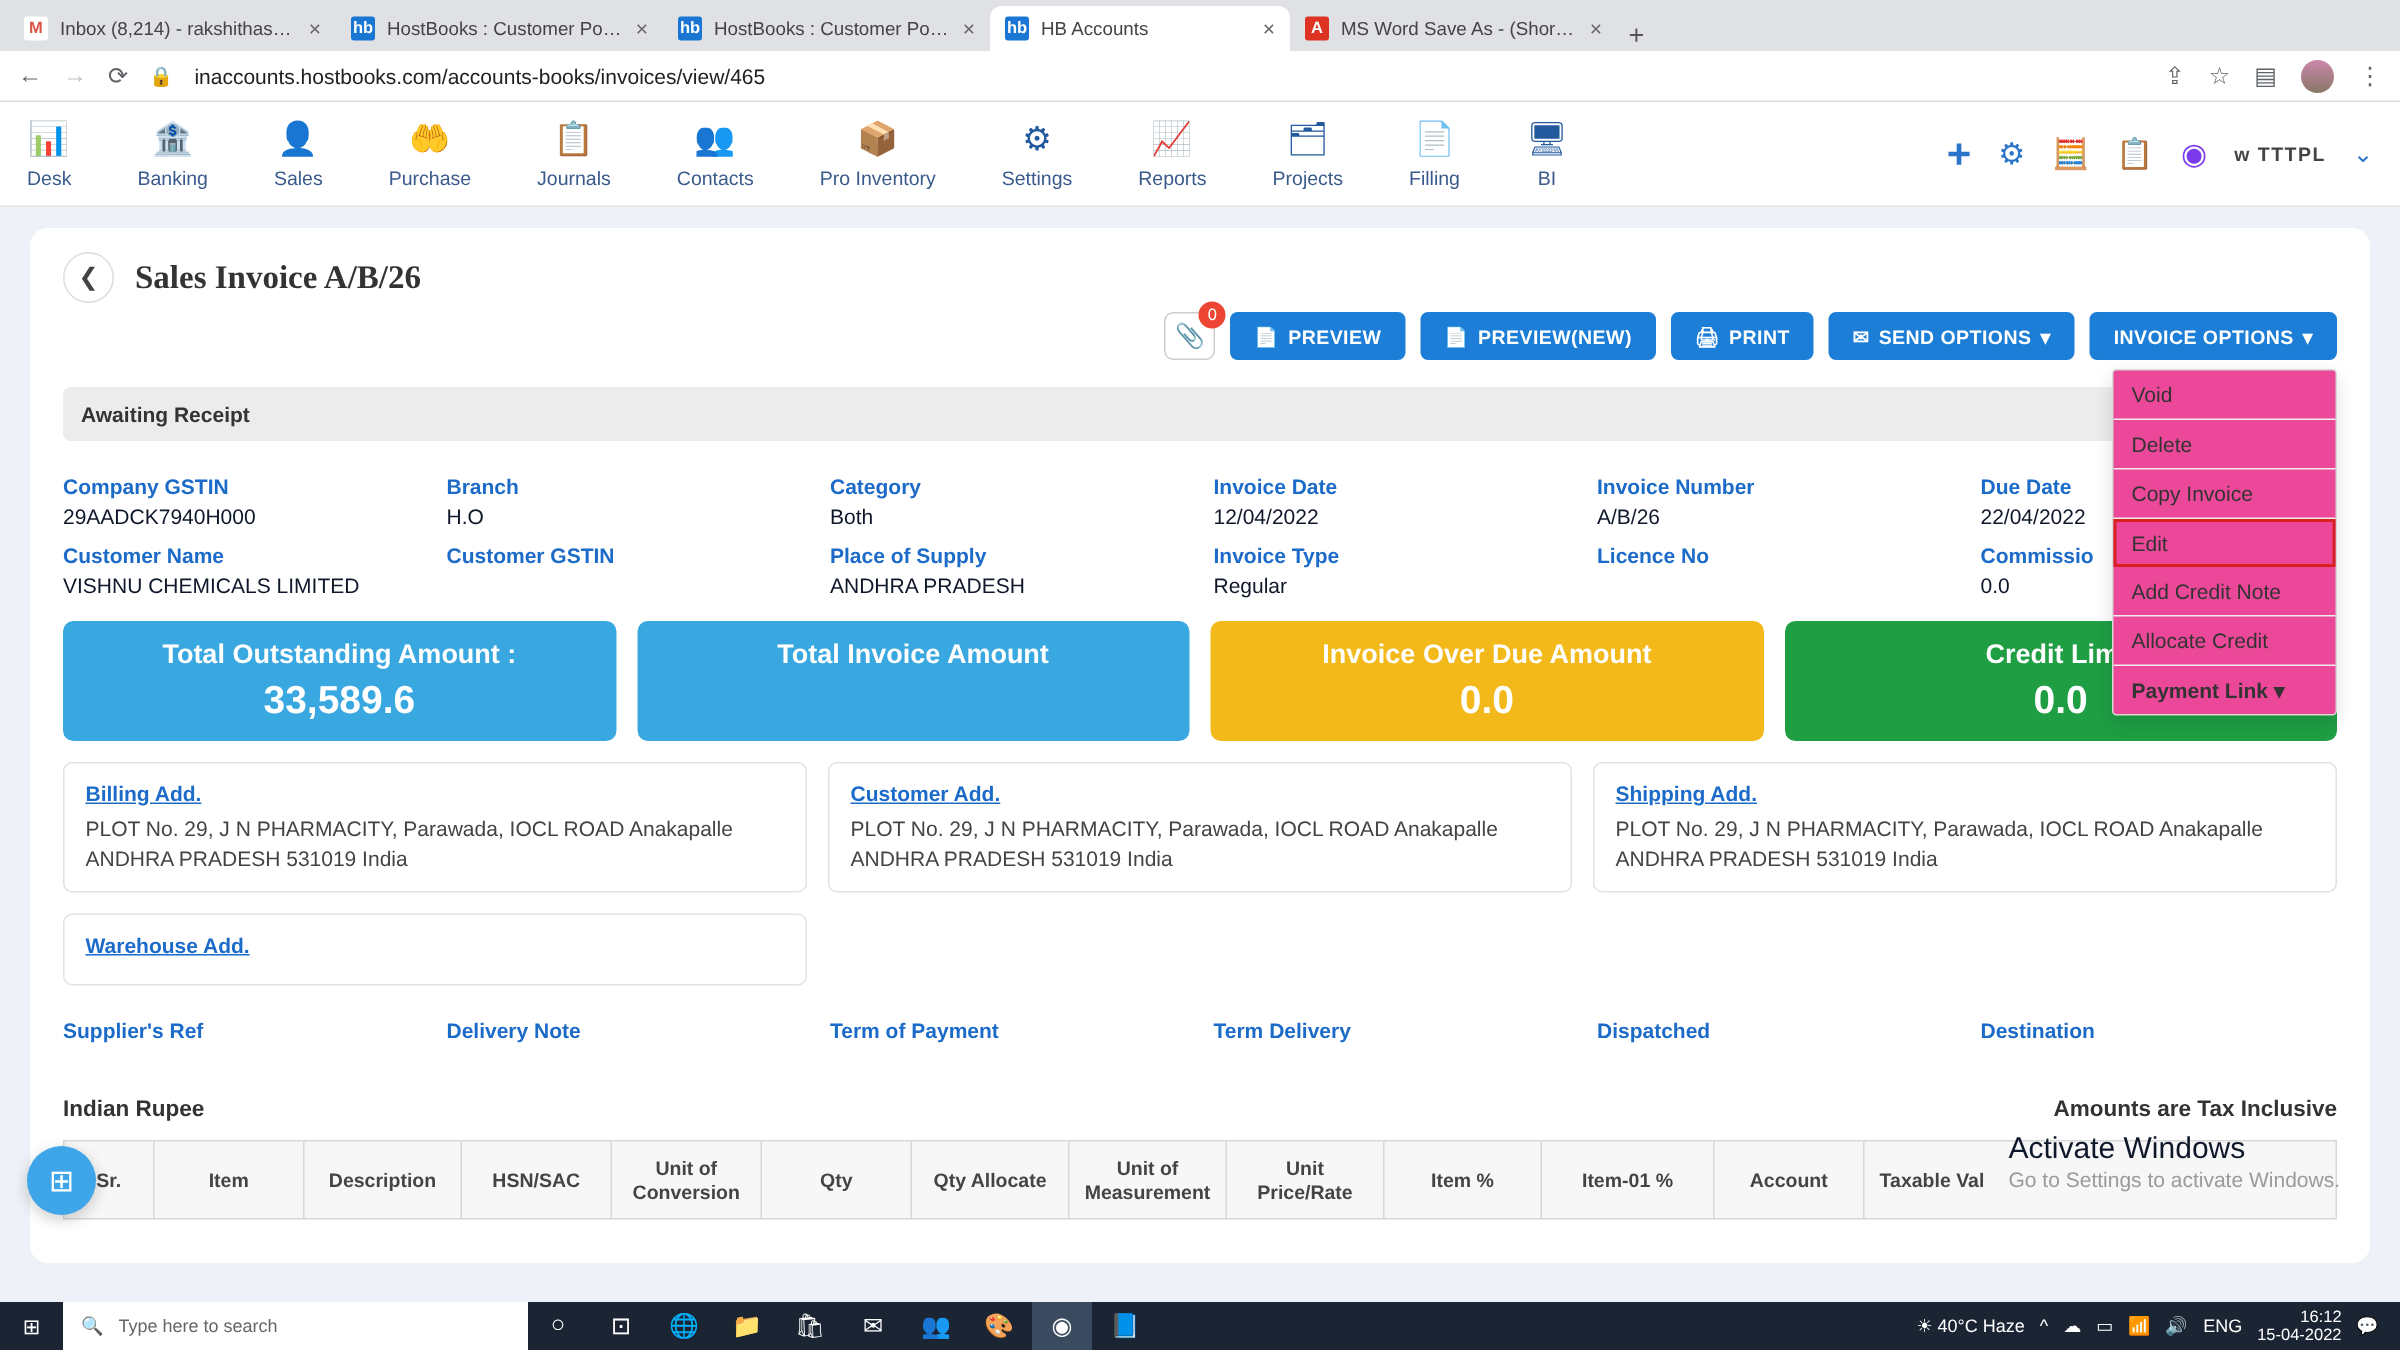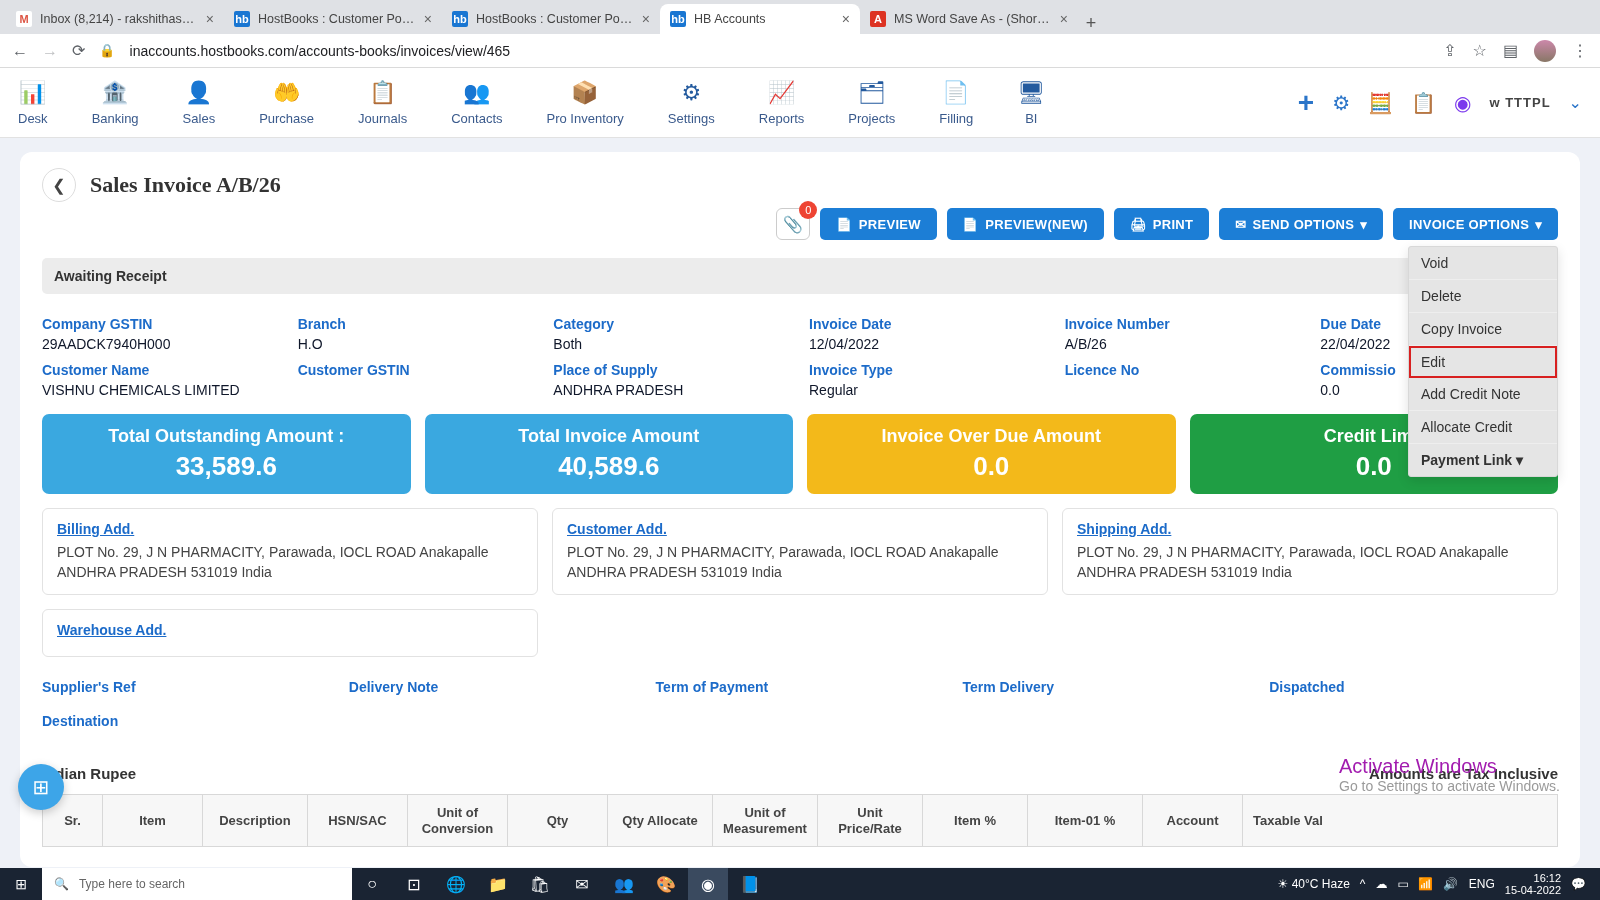--- a/index.html
+++ b/index.html
@@ -41,21 +41,21 @@
 .pagecard { background:#fff; border-radius:12px; padding:16px 22px 20px; min-height:690px; }
 .titlebar { display:flex; align-items:center; gap:14px; }
 .backbtn { width:34px; height:34px; border:1px solid #ddd; border-radius:50%; display:flex; align-items:center; justify-content:center; color:#444; font-size:16px; }
 .pagetitle { font-family:"Comic Sans MS",cursive; font-size:22px; font-weight:700; color:#333; }
 
 .actionrow { display:flex; justify-content:flex-end; gap:10px; margin-top:6px; position:relative; }
 .uploadbox { width:34px; height:32px; border:1px solid #ccc; border-radius:6px; display:flex; align-items:center; justify-content:center; font-size:16px; position:relative; }
 .uploadbox .badge { position:absolute; top:-8px; right:-8px; background:#e43; color:#fff; width:18px; height:18px; border-radius:50%; font-size:11px; display:flex; align-items:center; justify-content:center; }
 .btn { background:#1c7ed6; color:#fff; border:none; border-radius:5px; padding:7px 16px; font-size:13px; font-weight:700; letter-spacing:.3px; display:flex; align-items:center; gap:6px; }
 
-.dropdown { position:absolute; top:38px; right:0; width:150px; background:#e5e5e5; border:1px solid #d8d8d8; border-radius:3px; box-shadow:0 4px 12px rgba(0,0,0,.12); z-index:10; }
+.dropdown { position:absolute; top:38px; right:0; width:150px; background:#ec4899; border:1px solid #d8d8d8; border-radius:3px; box-shadow:0 4px 12px rgba(0,0,0,.12); z-index:10; }
 .dropdown .ditem { padding:8px 12px; font-size:14px; color:#333; border-bottom:1px solid #eee; }
 .dropdown .ditem:last-child { border-bottom:none;font-weight:bold; }
 .dropdown .ditem.hilite { border:2px solid #d82020; padding:6px 10px; }
 
 .statusbar { background:#ececec; border-radius:5px; padding:10px 12px; margin-top:18px; font-size:14px; font-weight:600; color:#333; }
 
 .infogrid { display:grid; grid-template-columns:repeat(6,1fr); gap:10px 18px; margin-top:22px; }
 .info .lbl { color:#1c6bc9; font-weight:700; font-size:14px; }
 .info .val { color:#0f172a; font-size:14px; margin-top:4px; }
 
@@ -65,32 +65,32 @@
 .tile .tv { font-size:26px; font-weight:600; margin-top:4px; }
 .tblue { background:#3aa8e0; }
 .tyellow { background:#f3b91a; }
 .tgreen { background:#1f9e44; }
 
 .addrrow { display:grid; grid-template-columns:repeat(3,1fr); gap:14px; margin-top:14px; }
 .addrbox { border:1px solid #e2e2e2; border-radius:6px; padding:12px 14px; }
 .addrbox .ah { color:#1c6bc9; font-weight:700; text-decoration:underline; font-size:14px; }
 .addrbox .ab { color:#444; font-size:14px; margin-top:6px; line-height:1.4; }
 
-.suprow { display:grid; grid-template-columns:repeat(5,1fr); gap:18px; margin-top:22px; }
+.suprow { display:grid; grid-template-columns:repeat(6,1fr); gap:18px; margin-top:22px; }
 .suprow .s { color:#1c6bc9; font-weight:700; font-size:14px; }
 
 .currencyrow { display:flex; justify-content:space-between; margin-top:36px; font-size:15px; font-weight:700; color:#333; }
 
 .tblhead { display:flex; margin-top:12px; border:1px solid #d8d8d8; background:#f7f7f7; font-size:13px; font-weight:600; color:#444; }
 .tblhead .c { padding:10px 8px; text-align:center; border-right:1px solid #d8d8d8; display:flex; align-items:center; justify-content:center; line-height:1.2; }
 .tblhead .c:last-child { border-right:none; }
 
 
 .activate { position:absolute; bottom:74px; right:40px; color:#9a9a9a; font-size:14px; text-align:left; pointer-events:none;}
-.activate .a1 { font-size:20px; color:#a21caf;margin-top:28px; }
+.activate .a1 { font-size:20px; color:#0f172a;margin-top:28px; }
 
 
 .fab { position:absolute; left:18px; bottom:58px; width:46px; height:46px; border-radius:50%; background:#3da5e8; display:flex; align-items:center; justify-content:center; color:#fff; font-size:20px; box-shadow:0 3px 10px rgba(0,0,0,.2); }
 
 
 .taskbar { position:absolute; bottom:0; left:0; right:0; height:32px; background:#1a2433; display:flex; align-items:center; color:#fff; font-size:12px; }
 .taskbar .start { width:42px; display:flex; align-items:center; justify-content:center; font-size:14px; }
 .taskbar .search { background:#fff; color:#666; height:32px; width:310px; display:flex; align-items:center; padding:0 12px; gap:10px; }
 .taskbar .tbicons { display:flex; gap:2px; }
 .taskbar .tbicons .ti { width:40px; height:32px; display:flex; align-items:center; justify-content:center; font-size:16px; }
@@ -294,21 +294,20 @@
           </div>
         </div>
 
       <div class="tilerow" id="tilerow">
           <div class="tile tblue">
             <div class="tl">Total Outstanding Amount :</div>
             <div class="tv">33,589.6</div>
           </div>
           <div class="tile tblue">
             <div class="tl">Total Invoice Amount</div>
-            <div class="tv">40,589.6</div>
           </div>
           <div class="tile tyellow">
             <div class="tl">Invoice Over Due Amount</div>
             <div class="tv">0.0</div>
           </div>
           <div class="tile tgreen">
             <div class="tl">Credit Limit</div>
             <div class="tv">0.0</div>
           </div>
         </div>

